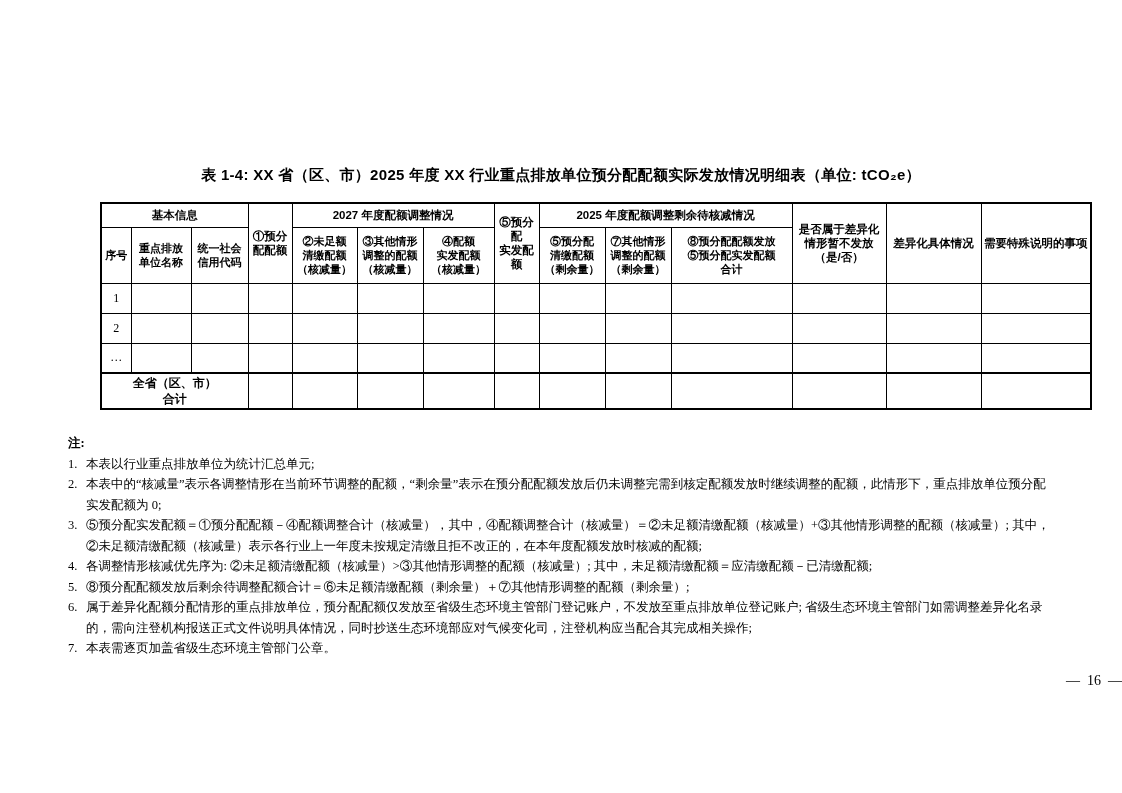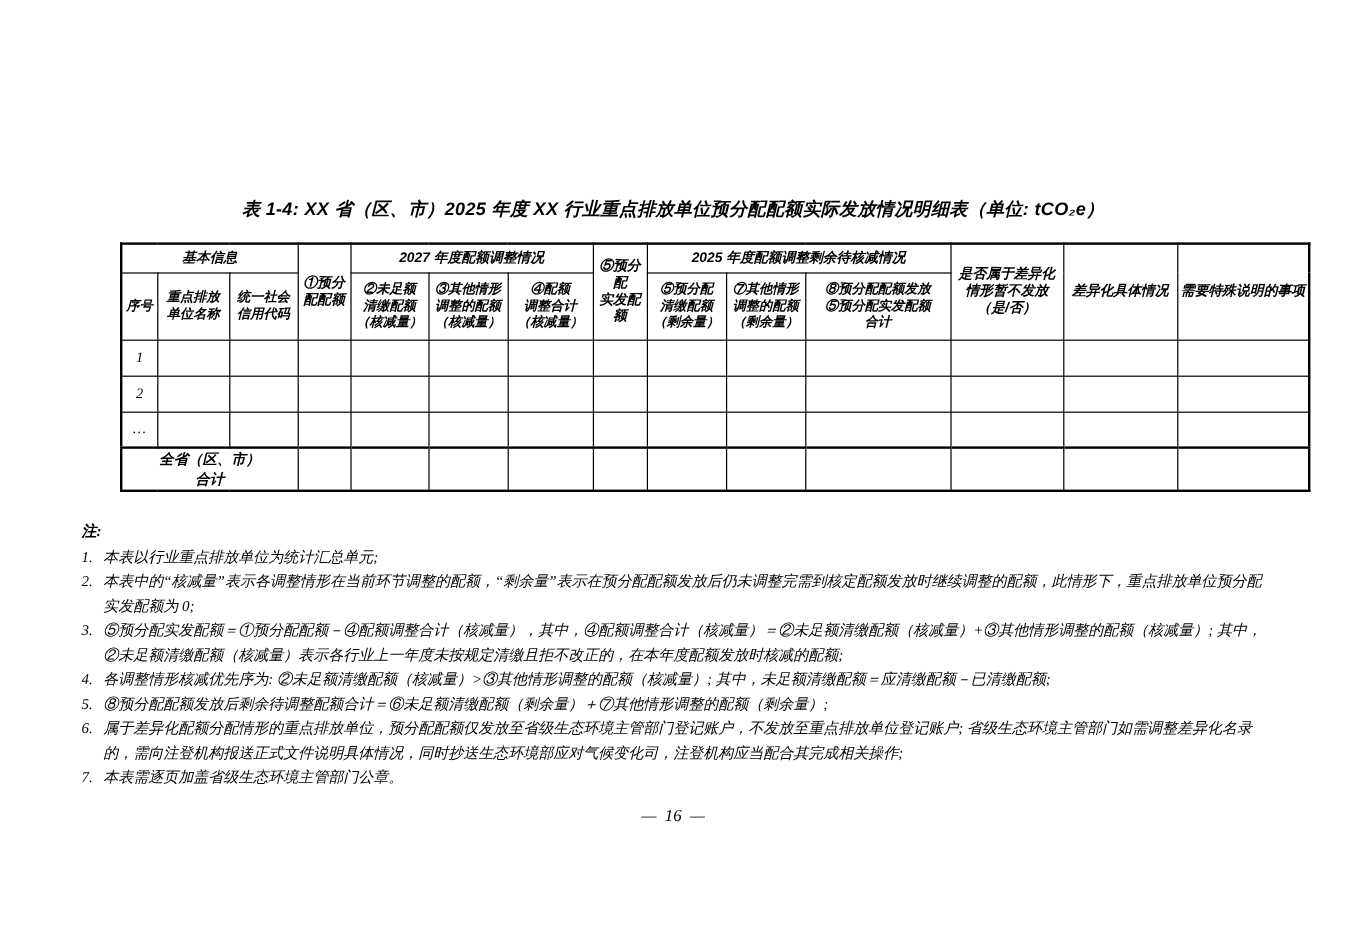--- a/index.html
+++ b/index.html
@@ -7,21 +7,20 @@
   body {
     width: 1122px; height: 793px;
     font-family: "Liberation Serif", serif;
     color: #000;
   }
   .page {
     position: relative;
     width: 1122px; height: 793px;
     background: #ffffff;
     overflow: hidden;
-    font-style: italic;
   }
   .doc-title {
     position: absolute;
     top: 163px; left: 0; width: 100%;
     text-align: center;
     font-family: "Liberation Sans", sans-serif;
     font-weight: bold;
     font-size: 15px;
     line-height: 24px;
     letter-spacing: 0.3px;
@@ -73,21 +72,21 @@
     font-size: 12.5px;
     line-height: 20.5px;
   }
   .notes-label { font-weight: bold; }
   .note-item { display: flex; }
   .note-num { flex: 0 0 18px; }
   .note-text { flex: 1; }
   .page-num {
     position: absolute;
     top: 673px; left: 0; width: 100%;
-    text-align: center;
+    text-align: right;
     font-size: 14px;
     white-space: pre;
   }
 </style>
 </head>
 <body>
 
 <div class="page">
 
   <div class="doc-title">表 1-4: XX 省（区、市）2025 年度 XX 行业重点排放单位预分配配额实际发放情况明细表（单位: tCO₂e）</div>
@@ -130,21 +129,21 @@
 单位名称</th>
         <th>统一社会
 信用代码</th>
         <th>②未足额
 清缴配额
 （核减量）</th>
         <th>③其他情形
 调整的配额
 （核减量）</th>
         <th>④配额
-调整合计
+实发配额
 （核减量）</th>
         <th>⑤预分配
 清缴配额
 （剩余量）</th>
         <th>⑦其他情形
 调整的配额
 （剩余量）</th>
         <th>⑧预分配配额发放
 ⑤预分配实发配额
 合计</th>

